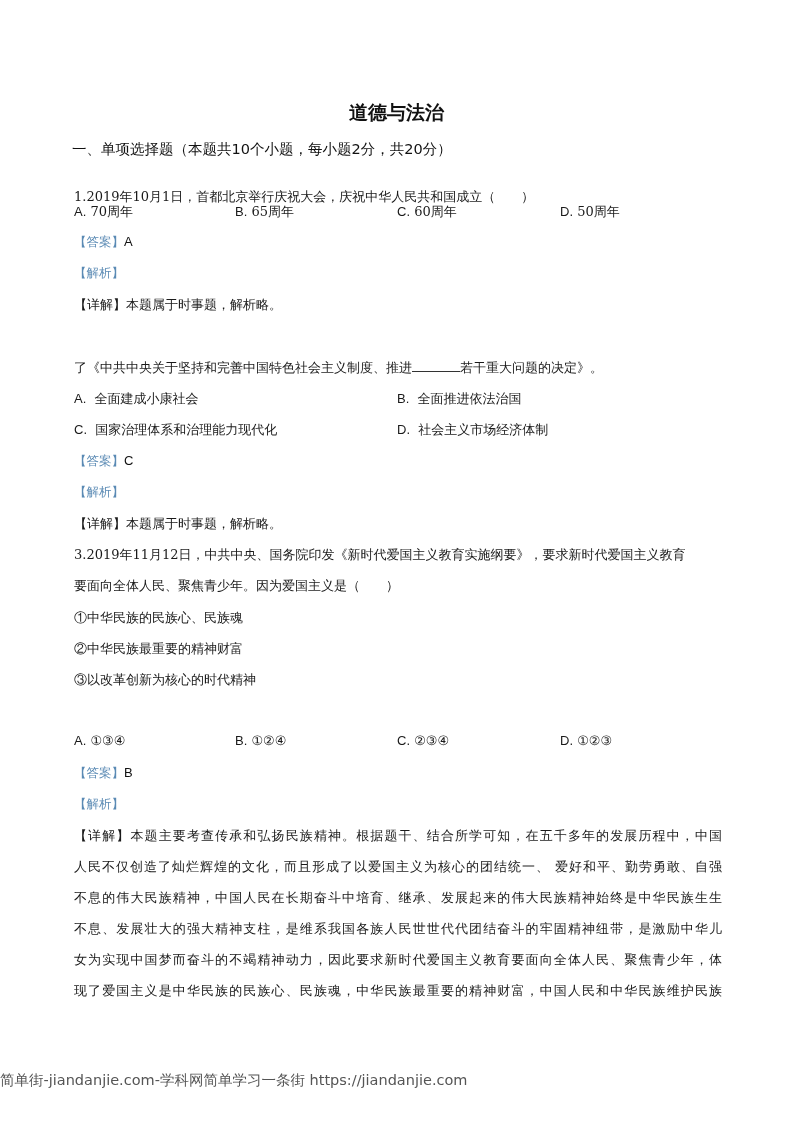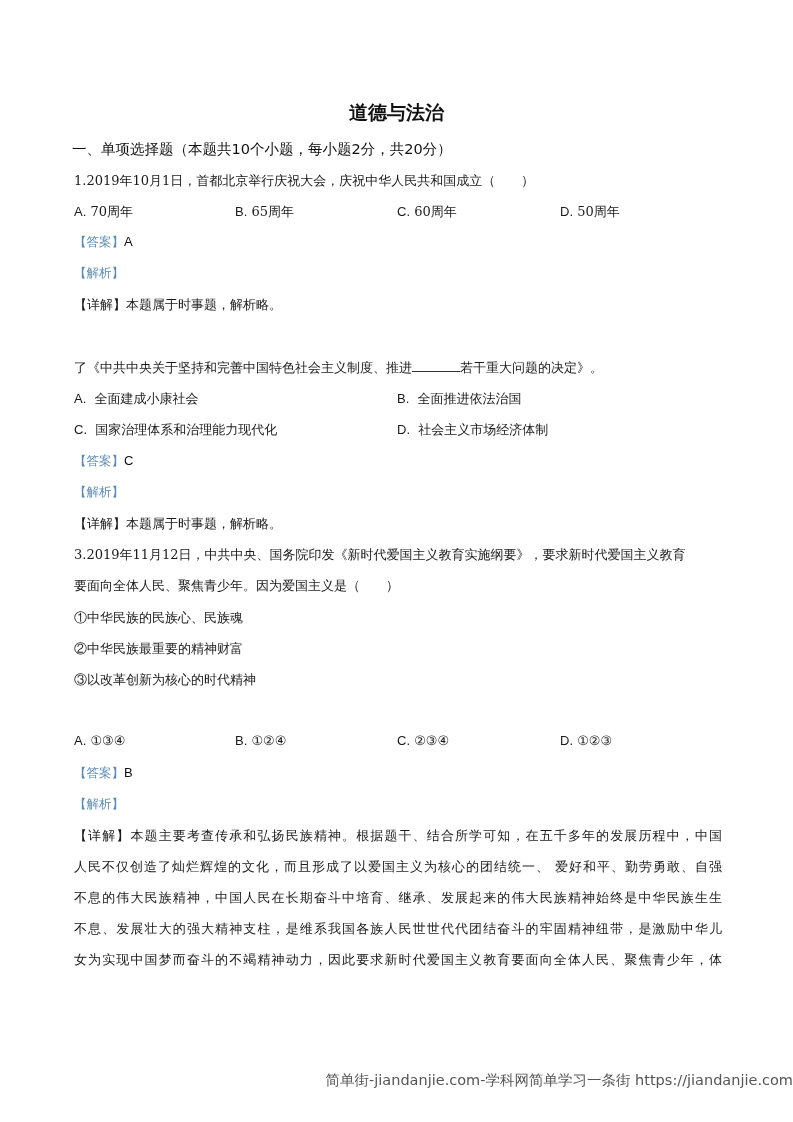--- a/index.html
+++ b/index.html
@@ -11,32 +11,32 @@
   .section { position: absolute; left: 72px; top: 140px; font-family: "DejaVu Sans", sans-serif;
              font-weight: normal; font-size: 14.5px; color: #111; }
   .line { position: absolute; left: 74px; font-size: 13px; white-space: nowrap; color: #1a1a1a; }
   .opt { position: absolute; font-size: 13px; white-space: nowrap; }
   .opt .lt { font-family: "Liberation Sans", sans-serif; }
   .tag { color: #5a8ab4; font-family: "DejaVu Sans", sans-serif; font-size: 12.5px; }
   .ans { font-family: "Liberation Sans", sans-serif; font-size: 13px; color: #111; }
   .blank { display: inline-block; width: 48px; border-bottom: 1px solid #333; height: 12px; vertical-align: baseline; }
   .para { position: absolute; left: 74px; width: 648px; font-size: 13px; line-height: 31px;
           text-align: justify; text-align-last: justify; }
-  .footer { position: absolute; top: 1071px; left: 0; width: 793px; text-align: right;
+  .footer { position: absolute; top: 1071px; left: 0; width: 793px; text-align: left;
             font-family: "DejaVu Sans", sans-serif; font-size: 14.5px; color: #555; }
 </style>
 </head>
 <body>
 
 <div class="page">
 
   <div class="title">道德与法治</div>
   <div class="section">一、单项选择题（本题共10个小题，每小题2分，共20分）</div>
 
-  <div class="line" style="top:172px">1.2019年10月1日，首都北京举行庆祝大会，庆祝中华人民共和国成立（　　）</div>
+  <div class="line" style="top:188px">1.2019年10月1日，首都北京举行庆祝大会，庆祝中华人民共和国成立（　　）</div>
   <div class="opt" style="left:74px;top:203px"><span class="lt">A.</span> <span>70周年</span></div>
   <div class="opt" style="left:235px;top:203px"><span class="lt">B.</span> <span>65周年</span></div>
   <div class="opt" style="left:397px;top:203px"><span class="lt">C.</span> <span>60周年</span></div>
   <div class="opt" style="left:560px;top:203px"><span class="lt">D.</span> <span>50周年</span></div>
   <div class="line" style="top:234px"><span class="tag">【答案】</span><span class="ans">A</span></div>
   <div class="line" style="top:265px"><span class="tag">【解析】</span></div>
   <div class="line" style="top:296px"><span>【详解】</span><span>本题属于时事题，解析略。</span></div>
 
   <div class="line" style="top:359px"><span>了《中共中央关于坚持和完善中国特色社会主义制度、推进</span><span class="blank"></span><span>若干重大问题的决定》。</span></div>
   <div class="opt" style="left:74px;top:390px"><span class="lt">A.</span>&nbsp; <span>全面建成小康社会</span></div>
@@ -58,16 +58,17 @@
   <div class="opt" style="left:560px;top:733px"><span class="lt">D.</span> <span>①②③</span></div>
   <div class="line" style="top:765px"><span class="tag">【答案】</span><span class="ans">B</span></div>
   <div class="line" style="top:796px"><span class="tag">【解析】</span></div>
 
   <div class="para" style="top:820px">
     <div><span>【详解】</span><span>本题主要考查传承和弘扬民族精神。根据题干、结合所学可知，在五千多年的发展历程中，中国</span></div>
     <div>人民不仅创造了灿烂辉煌的文化，而且形成了以爱国主义为核心的团结统一、 爱好和平、勤劳勇敢、自强</div>
     <div>不息的伟大民族精神，中国人民在长期奋斗中培育、继承、发展起来的伟大民族精神始终是中华民族生生</div>
     <div>不息、发展壮大的强大精神支柱，是维系我国各族人民世世代代团结奋斗的牢固精神纽带，是激励中华儿</div>
     <div>女为实现中国梦而奋斗的不竭精神动力，因此要求新时代爱国主义教育要面向全体人民、聚焦青少年，体</div>
+    <div>现了爱国主义是中华民族的民族心、民族魂，中华民族最重要的精神财富，中国人民和中华民族维护民族</div>
   </div>
 
   <div class="footer">简单街-jiandanjie.com-学科网简单学习一条街 https://jiandanjie.com</div>
 </div>
 
 </body></html>

